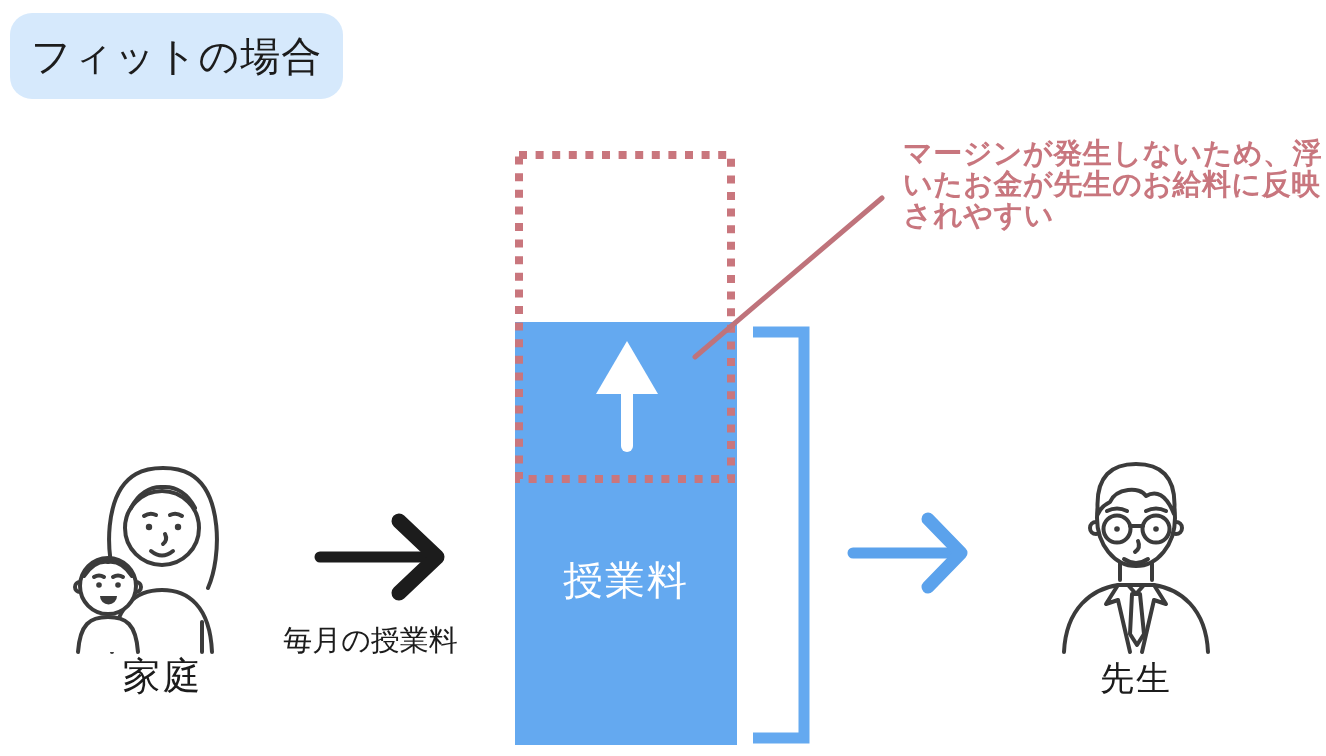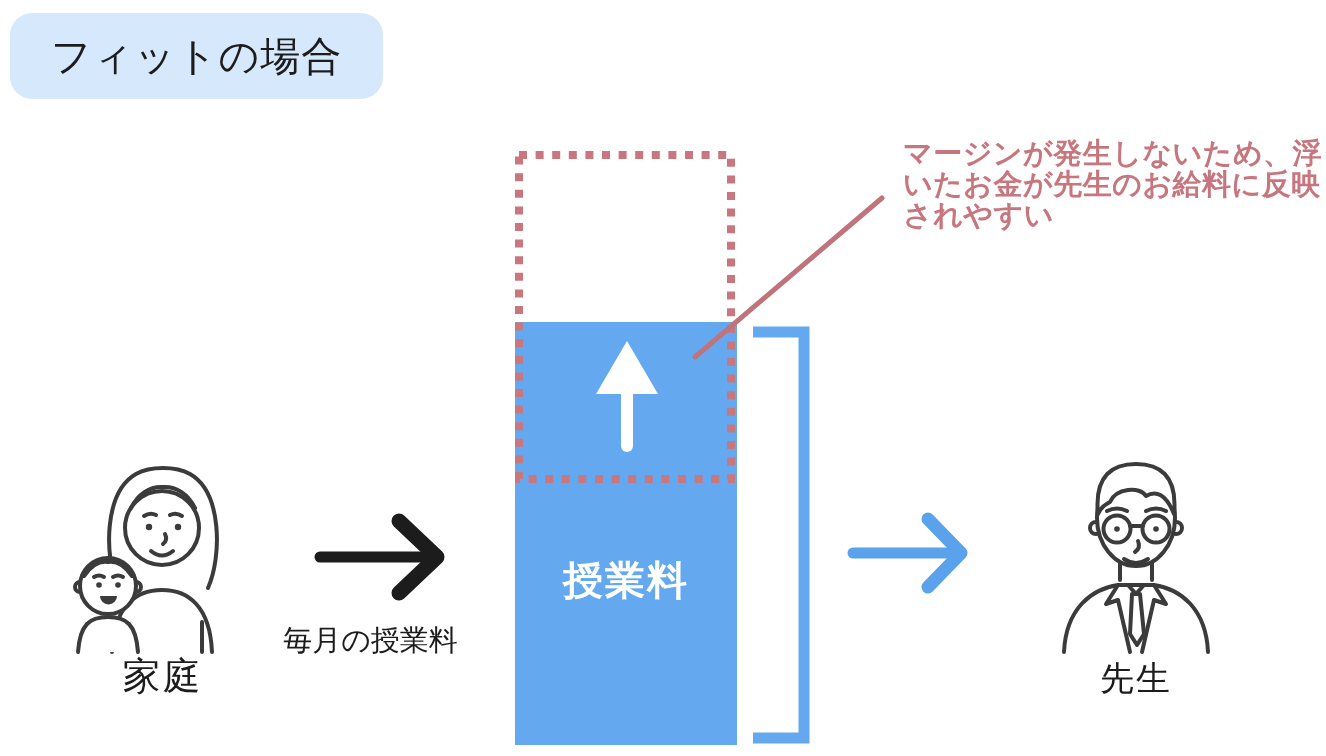--- a/index.html
+++ b/index.html
@@ -2,28 +2,28 @@
 <html><head>
 <meta charset="utf-8">
 <style>
   html,body{margin:0;padding:0;background:#fff;}
   #canvas{
     position:relative;width:1326px;height:756px;background:#ffffff;
     overflow:hidden;font-family:"Liberation Sans","DejaVu Sans",sans-serif;
   }
   .abs{position:absolute;}
   #badge{
-    left:10px;top:13px;width:373px;height:86px;background:#d6e9fc;
+    left:10px;top:13px;width:333px;height:86px;background:#d6e9fc;
     border-radius:22px;display:flex;align-items:center;justify-content:center;
     font-size:40px;color:#1c1c1c;letter-spacing:1px;
   }
   #diagram-svg{left:0;top:0;}
   #bar-label{
     left:515px;top:553px;width:222px;text-align:center;
-    font-size:40px;font-weight:700;color:#ffffff;letter-spacing:2px;
+    font-size:40px;font-weight:400;color:#ffffff;letter-spacing:2px;
   }
   #payment-label{
     left:273px;top:621px;width:195px;text-align:center;
     font-size:29px;color:#1c1c1c;
   }
   #family-label{
     left:95px;top:651px;width:135px;text-align:center;
     font-size:38px;color:#1c1c1c;letter-spacing:2px;
   }
   #teacher-label{

